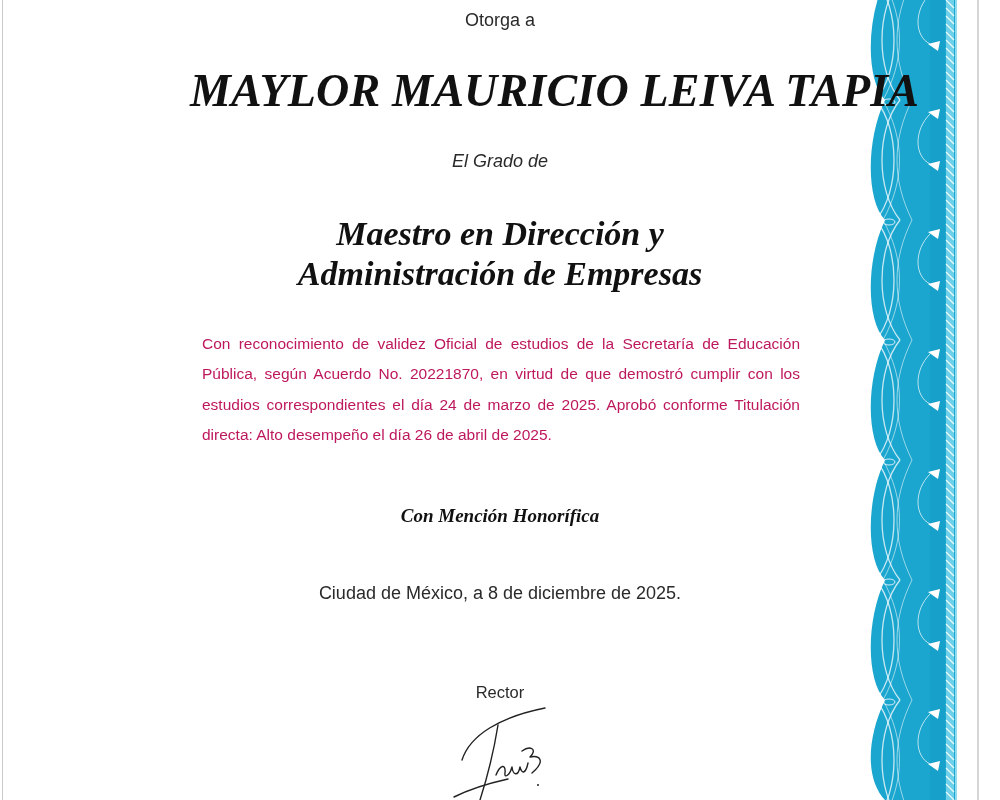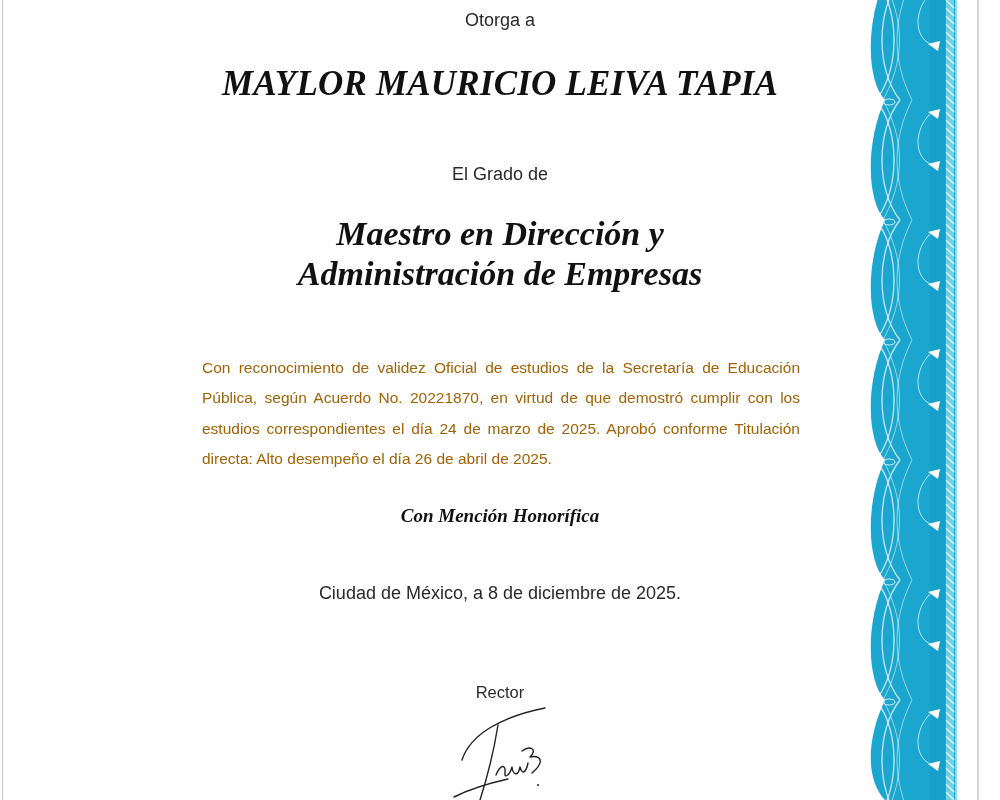--- a/index.html
+++ b/index.html
@@ -59,39 +59,39 @@
     }
     .serif-bi {
       font-family: "Liberation Serif", "DejaVu Serif", serif;
       font-weight: bold;
       font-style: italic;
       color: #111111;
     }
     .otorga { top: 10px; }
     .name {
       top: 64px;
-      font-size: 35px;
+      font-size: 46px;
       letter-spacing: 0.2px;
     }
-    .grado { top: 164px; }
+    .grado { top: 151px; font-style: italic; }
     .degree {
       top: 214px;
       font-size: 34px;
       line-height: 40px;
     }
     .body-text {
       position: absolute;
       left: 12px;
-      top: 353px;
+      top: 329px;
       width: 598px;
       font-family: "Liberation Sans", "DejaVu Sans", sans-serif;
       font-size: 15.5px;
       line-height: 30.4px;
       text-align: justify;
-      color: #a16207;
+      color: #be185d;
     }
     .mention {
       top: 505px;
       font-size: 19px;
     }
     .place-date { top: 583px; }
     .rector-label {
       top: 683px;
       font-size: 16.5px;
     }

